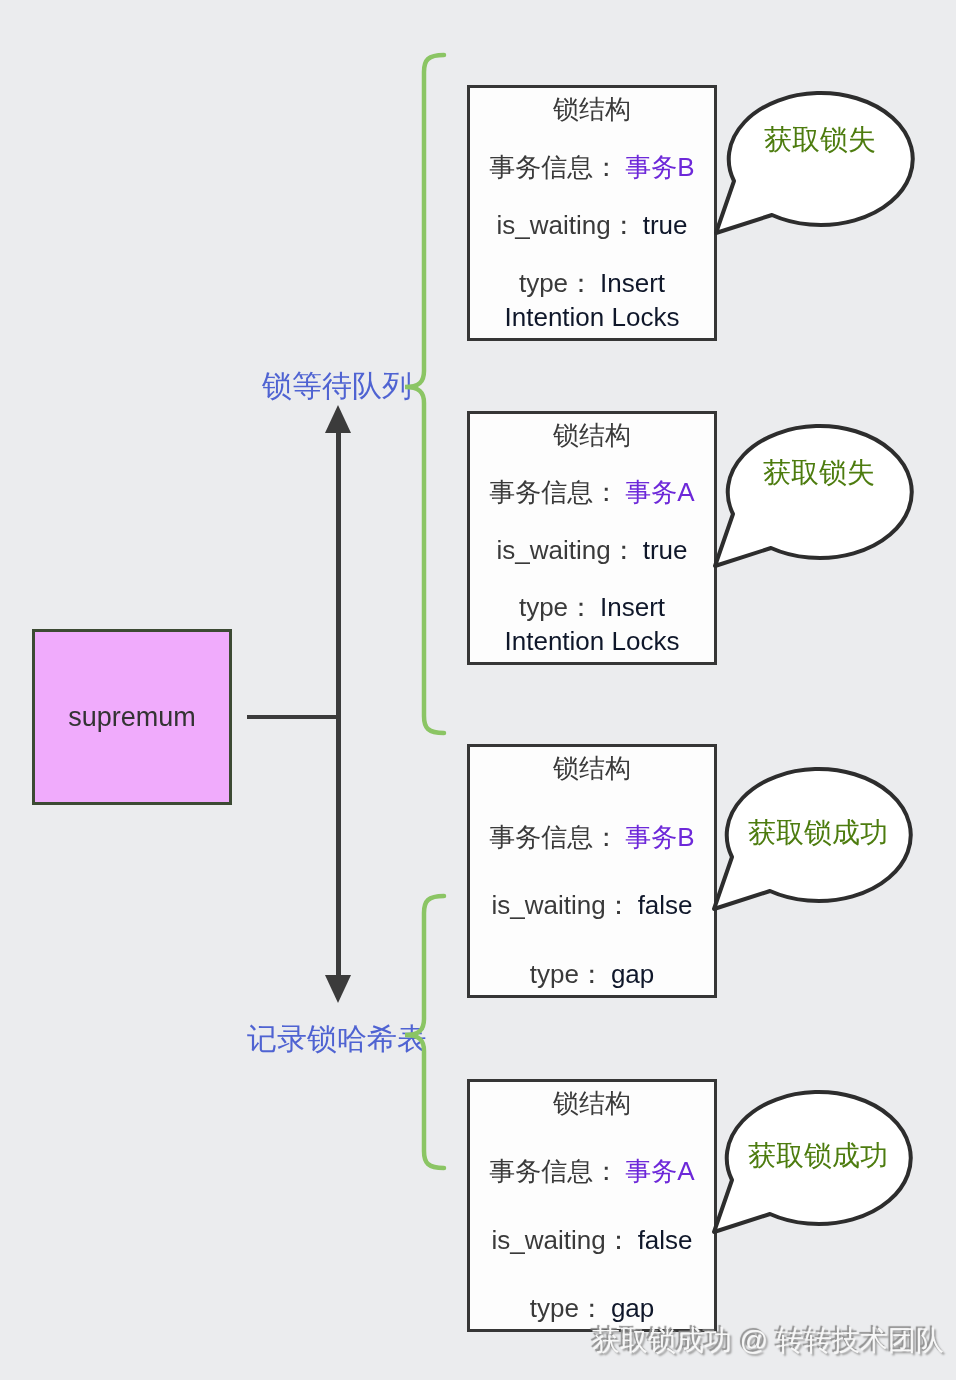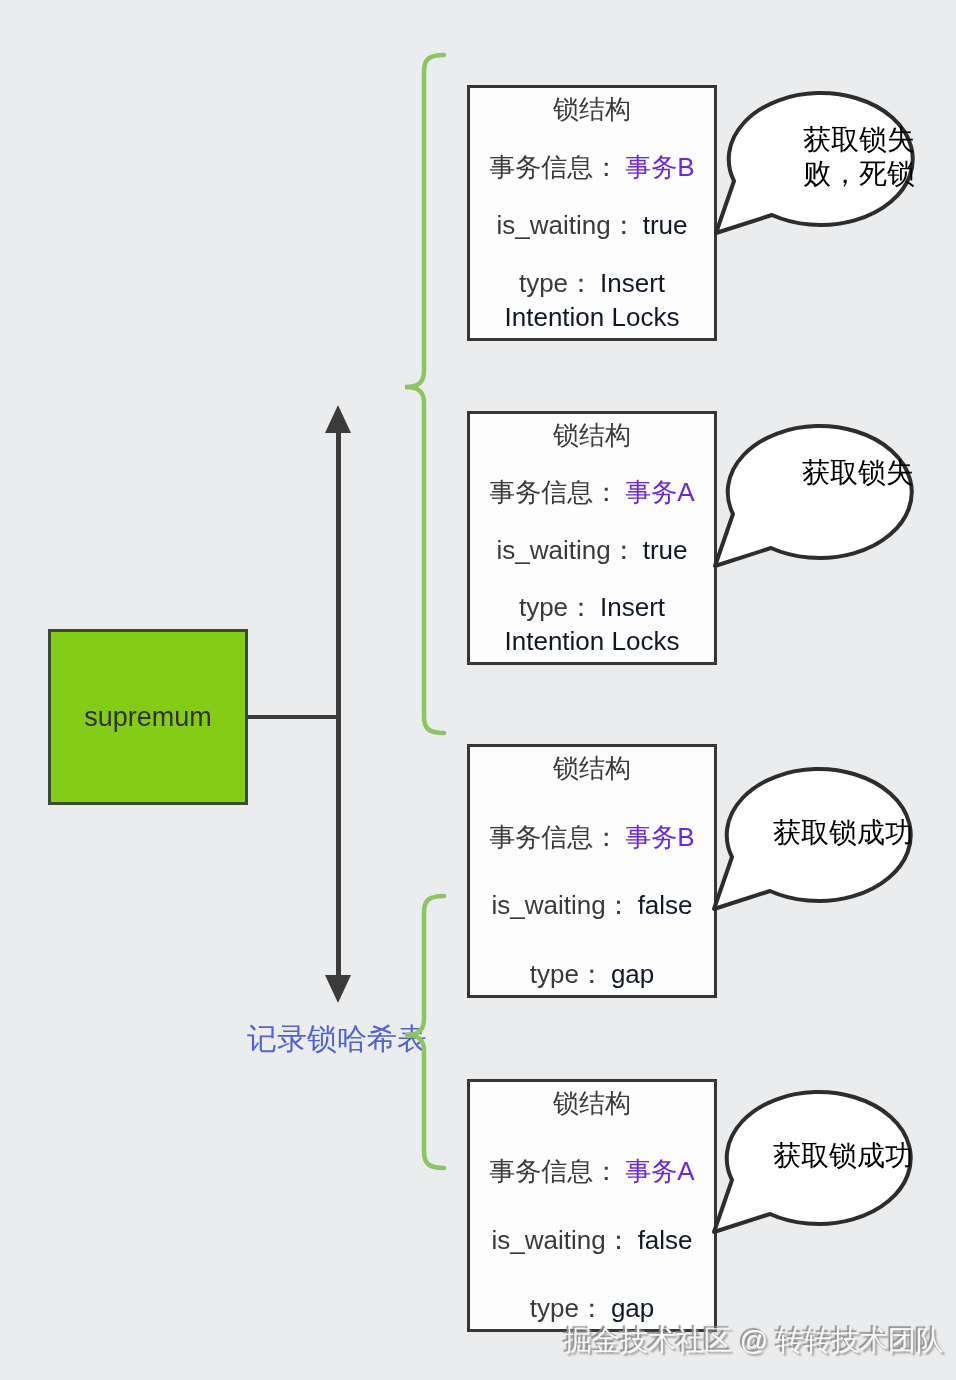--- a/index.html
+++ b/index.html
@@ -1,20 +1,20 @@
 <!DOCTYPE html>
 <html><head>
 <meta charset="utf-8">
 <style>
   html,body{margin:0;padding:0;}
   body{font-family:"Liberation Sans","DejaVu Sans",sans-serif;background:#e9eaec;}
   #stage{position:relative;width:956px;height:1380px;background:#ebecee;overflow:hidden;margin:0 auto;}
 
   
-  .node{position:absolute;left:48px;top:629px;width:200px;height:176px;background:#84cc16;
+  .node{position:absolute;left:32px;top:629px;width:200px;height:176px;background:#f0abfc;
         border:3px solid #3c4a33;box-sizing:border-box;display:flex;align-items:center;justify-content:center;
         font-size:27px;color:#333;}
 
   
   .h-line{position:absolute;left:247px;top:715px;width:91px;height:4px;background:#3b3b3b;}
   .v-shaft{position:absolute;left:336px;top:428px;width:5px;height:550px;background:#3b3b3b;}
   .arrow-up{position:absolute;left:325px;top:405px;width:0;height:0;
             border-left:13px solid transparent;border-right:13px solid transparent;border-bottom:28px solid #3b3b3b;}
   .arrow-down{position:absolute;left:325px;top:975px;width:0;height:0;
             border-left:13px solid transparent;border-right:13px solid transparent;border-top:28px solid #3b3b3b;}
@@ -43,21 +43,21 @@
   .field:nth-child(3) .fvalue{color:#0f172a;}
   .field:nth-child(4) .fvalue{color:#0f172a;}
 
   
   .bubble{position:absolute;}
   .bubble path{fill:#ffffff;stroke:#2d2d2d;stroke-width:4;stroke-linejoin:round;}
   .bub1{left:710px;top:85px;}
   .bub2{left:709px;top:418px;}
   .bub3{left:708px;top:761px;}
   .bub4{left:708px;top:1084px;}
-  .bubble-label{position:absolute;width:190px;text-align:right;font-size:28px;line-height:34px;color:#000000;}
+  .bubble-label{position:absolute;width:190px;text-align:center;font-size:28px;line-height:34px;color:#4d7c0f;}
   .bt1{left:725px;top:123px;}
   .bt2{left:724px;top:456px;}
   .bt3{left:723px;top:816px;}
   .bt4{left:723px;top:1139px;}
 
   
   .watermark{position:absolute;right:12px;top:1322px;font-size:28px;color:#f7f7f7;white-space:nowrap;
              text-shadow:-2px -2px 1px #8f8f8f,2px 2px 2px #9a9a9a;z-index:5;}
 </style>
 </head>
@@ -67,20 +67,21 @@
 
   <div class="node">
     <span>supremum</span>
   </div>
 
   <div class="h-line"></div>
   <div class="arrow-up"></div>
   <div class="v-shaft"></div>
   <div class="arrow-down"></div>
 
+  <div class="branch-label bl-top">锁等待队列</div>
   <div class="branch-label bl-bottom">记录锁哈希表</div>
 
   <svg class="brace brace1" width="48" height="684" viewBox="0 0 48 684">
     <path d="M 44,3 C 28,3 24,8 24,20 L 24,319 C 24,330 19,335 5,335 C 19,335 24,340 24,351 L 24,664 C 24,676 28,681 44,681"></path>
   </svg>
   <svg class="brace brace2" width="48" height="278" viewBox="0 0 48 278">
     <path d="M 44,3 C 28,3 24,8 24,20 L 24,126 C 24,137 19,142 5,142 C 19,142 24,147 24,158 L 24,258 C 24,270 28,275 44,275"></path>
   </svg>
 
   <div class="lockbox lb1">
@@ -109,21 +110,20 @@
     <div class="field"><span class="flabel">事务信息：</span><span class="fvalue">事务A</span></div>
     <div class="field"><span class="flabel">is_waiting：</span><span class="fvalue">false</span></div>
     <div class="field"><span class="flabel">type：</span><span class="fvalue">gap</span></div>
   </div>
 
   <svg class="bubble bub1" width="210" height="160" viewBox="0 0 210 160">
     <path d="M 24,96 A 92,66 0 1 1 62,130 L 6,148 Z"></path>
   </svg>
   <div class="bubble-label bt1">
     <span style="display:block">获取锁失</span>
-    <span style="display:block">败，死锁</span>
   </div>
 
   <svg class="bubble bub2" width="210" height="160" viewBox="0 0 210 160">
     <path d="M 24,96 A 92,66 0 1 1 62,130 L 6,148 Z"></path>
   </svg>
   <div class="bubble-label bt2">
     <span style="display:block">获取锁失</span>
   </div>
 
   <svg class="bubble bub3" width="210" height="160" viewBox="0 0 210 160">
@@ -135,15 +135,15 @@
   </div>
 
   <svg class="bubble bub4" width="210" height="160" viewBox="0 0 210 160">
     <path d="M 24,96 A 92,66 0 1 1 62,130 L 6,148 Z"></path>
   </svg>
   <div class="bubble-label bt4">
     <span style="display:block">获取锁成功</span>
     <span style="display:block"></span>
   </div>
 
-  <div class="watermark">掘金技术社区 @ 转转技术团队</div>
+  <div class="watermark">获取锁成功 @ 转转技术团队</div>
 
 </div>
 
 </body></html>

